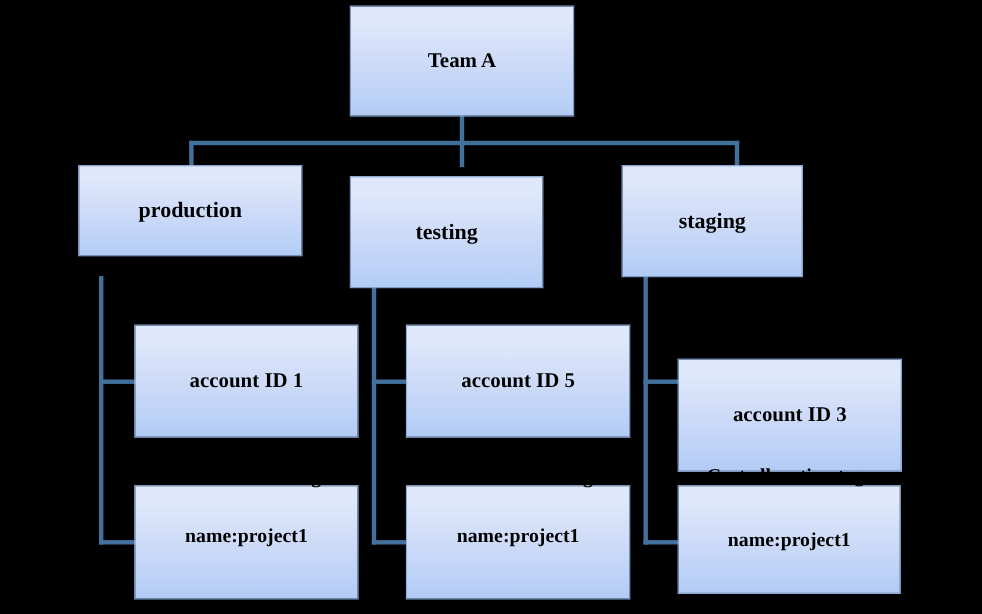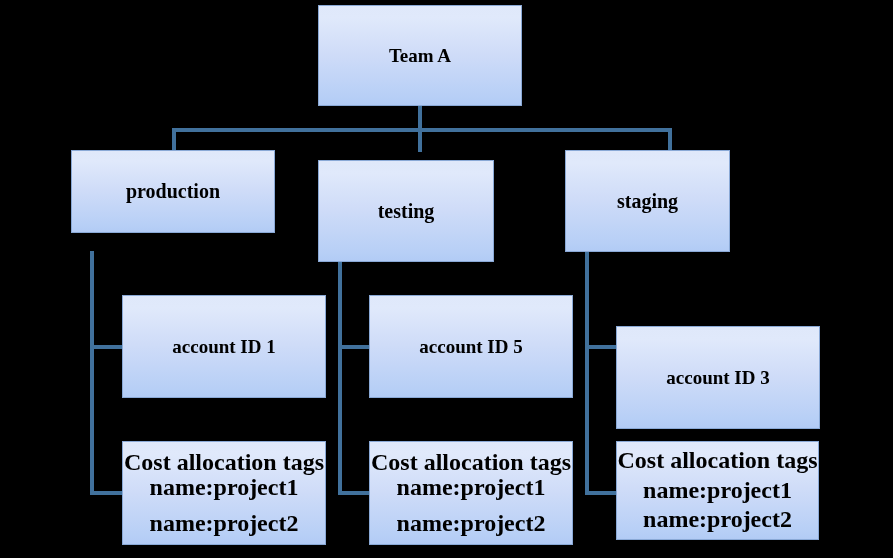--- a/index.html
+++ b/index.html
@@ -27,21 +27,21 @@
     flex-direction: column;
     align-items: center;
     justify-content: center;
     text-align: center;
     z-index: 3;
     box-shadow: 0 0 0 0 rgba(0,0,0,0);
   }
   .node.top-row  { font-size: 19px; }
   .node.env-row  { font-size: 20px; }
   .node.acct-row { font-size: 19px; }
-  .node.tag-row  { font-size: 24px; line-height: 1.06; }
+  .node.tag-row  { font-size: 18px; line-height: 1.06; gap: 35px; }
 
   .tag-line-1 { display:block; }
   .tag-line-2 { display:block; }
   .tag-line-3 { display:block; margin-top: 10px; }
   .tag-row.even .tag-line-2 { margin-top: 4px; }
   .tag-row.even .tag-line-3 { margin-top: 4px; }
 
   .conn {
     position: absolute;
     background: #41719c;

